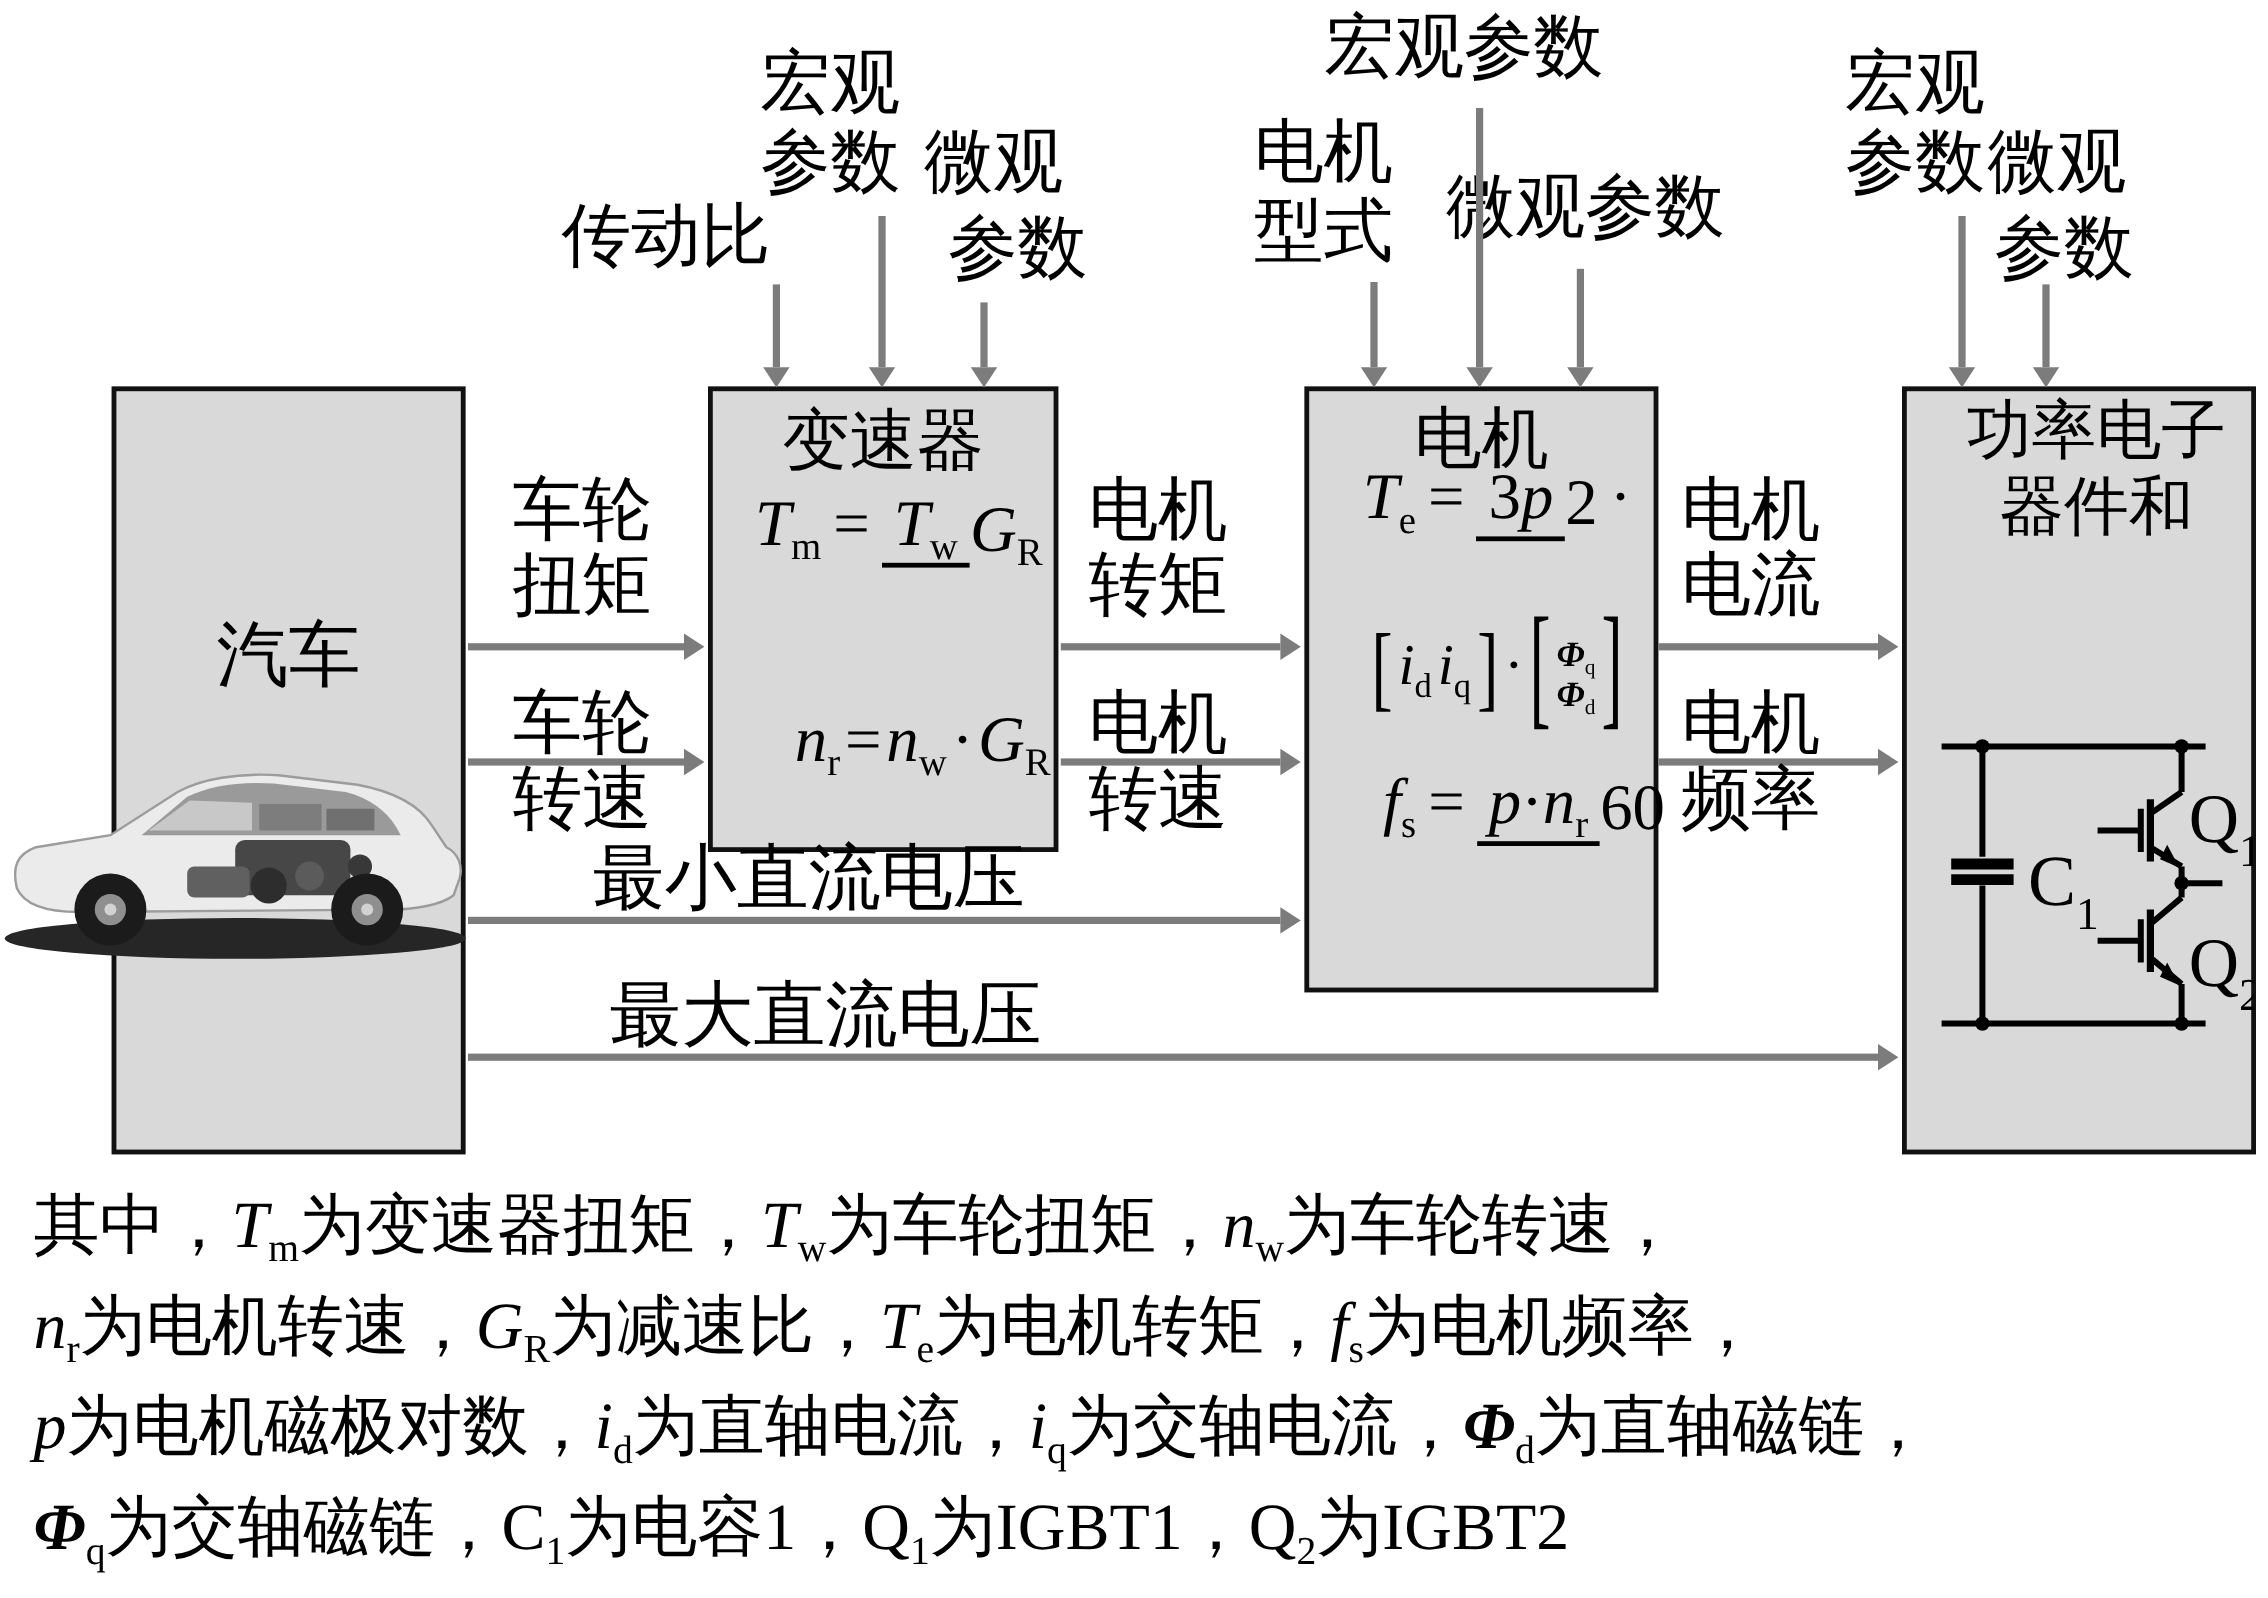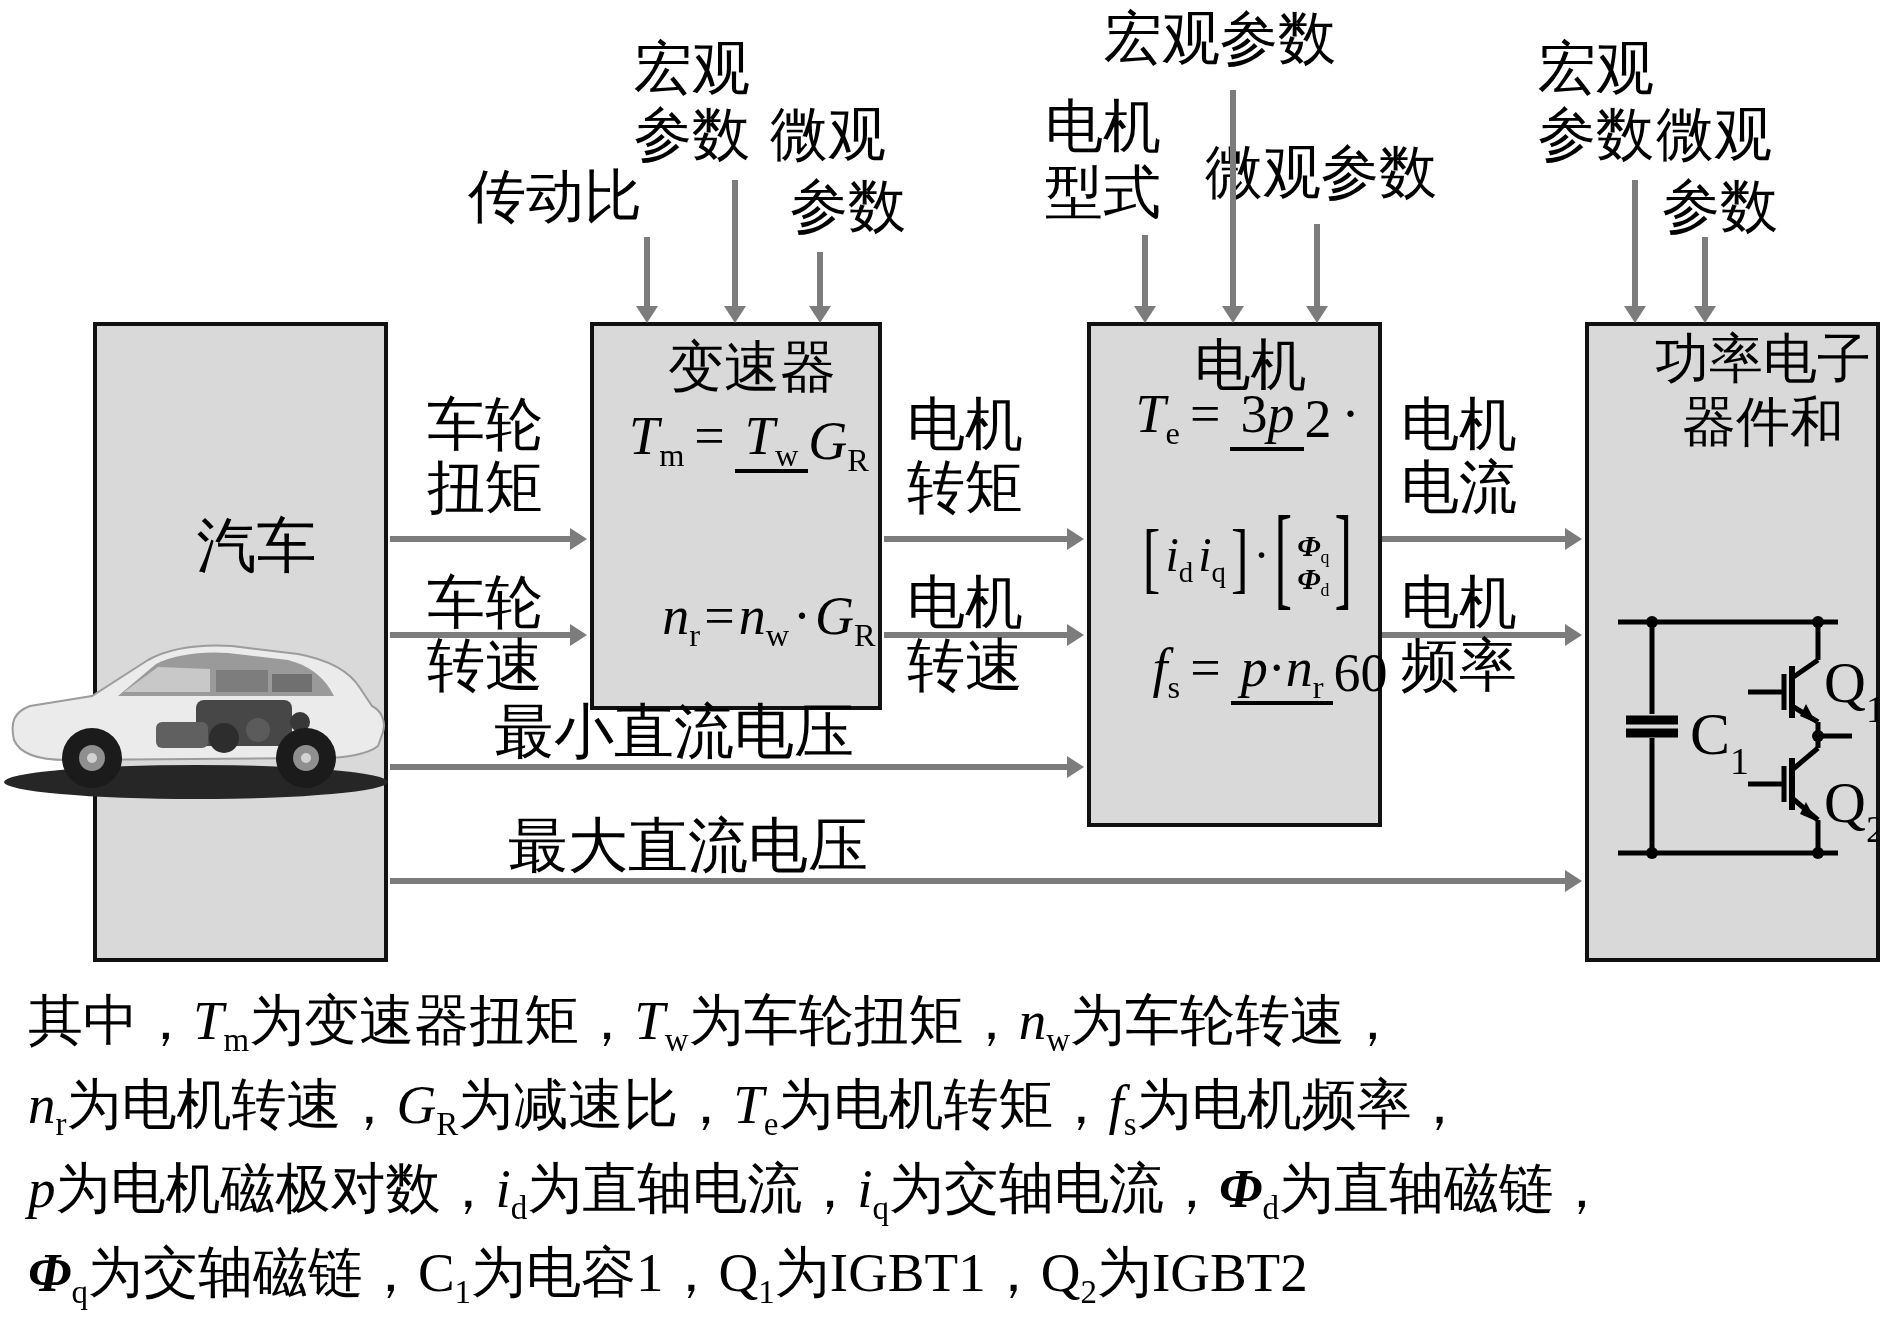--- a/index.html
+++ b/index.html
@@ -3,21 +3,21 @@
 <meta charset="utf-8">
 <style>
   :root{
     --box-fill:#d9d9d9; --box-border:#111111; --arrow:#7c7c7c; --ink:#000000;
   }
   html,body{margin:0;padding:0;background:#ffffff;}
   body{width:1890px;height:1332px;position:relative;overflow:hidden;
        font-family:"Liberation Serif","DejaVu Serif",serif;color:var(--ink);}
   .canvas{position:absolute;left:0;top:0;width:1890px;height:1332px;}
   .box{position:absolute;background:var(--box-fill);border:4px solid var(--box-border);box-sizing:border-box;}
-  .ttl{position:absolute;text-align:center;font-weight:normal;padding-left:16px;}
+  .ttl{position:absolute;text-align:center;font-weight:normal;}
   .blk{display:block;}
   .lbl{position:absolute;font-size:58px;line-height:1.14;white-space:nowrap;}
   .flbl{position:absolute;text-align:center;font-size:58px;line-height:1.08;white-space:nowrap;}
   .va{position:absolute;width:6px;background:var(--arrow);}
   .va::after{content:"";position:absolute;top:100%;left:50%;transform:translateX(-50%);
     border-left:11px solid transparent;border-right:11px solid transparent;border-top:17px solid var(--arrow);}
   .ha{position:absolute;height:6px;background:var(--arrow);}
   .ha::after{content:"";position:absolute;left:100%;top:50%;transform:translateY(-50%);
     border-top:11px solid transparent;border-bottom:11px solid transparent;border-left:17px solid var(--arrow);}
   .formula{position:absolute;display:flex;align-items:flex-start;justify-content:center;gap:10px;font-size:54px;line-height:1.05;margin-left:13px;}

